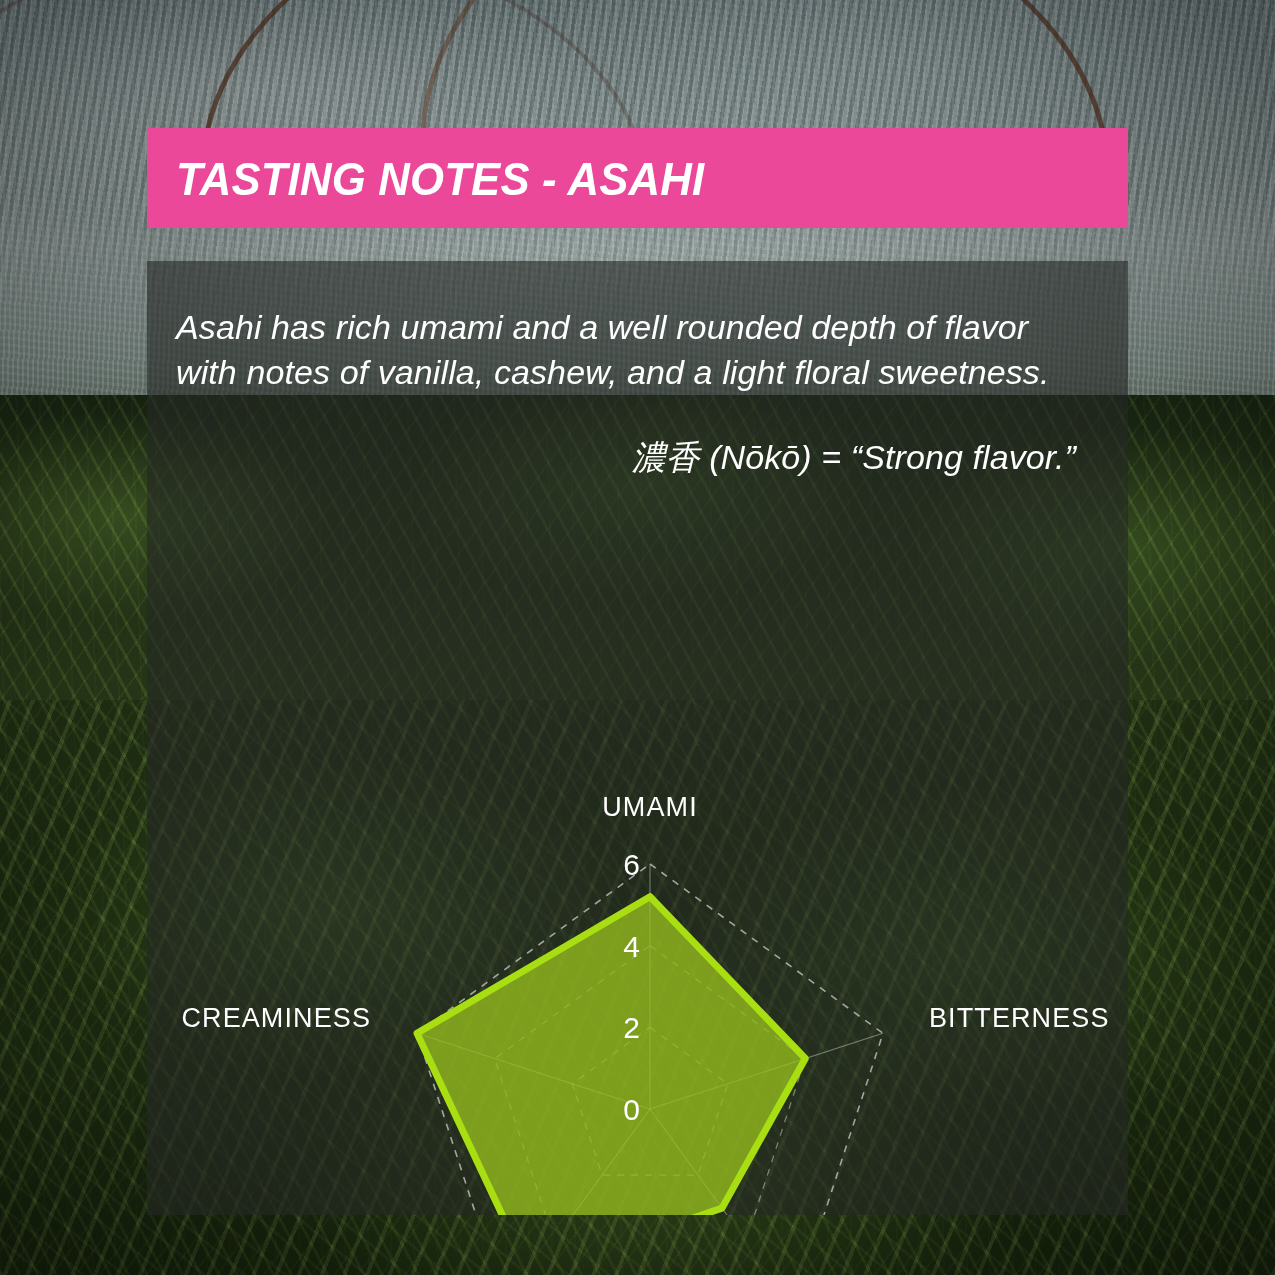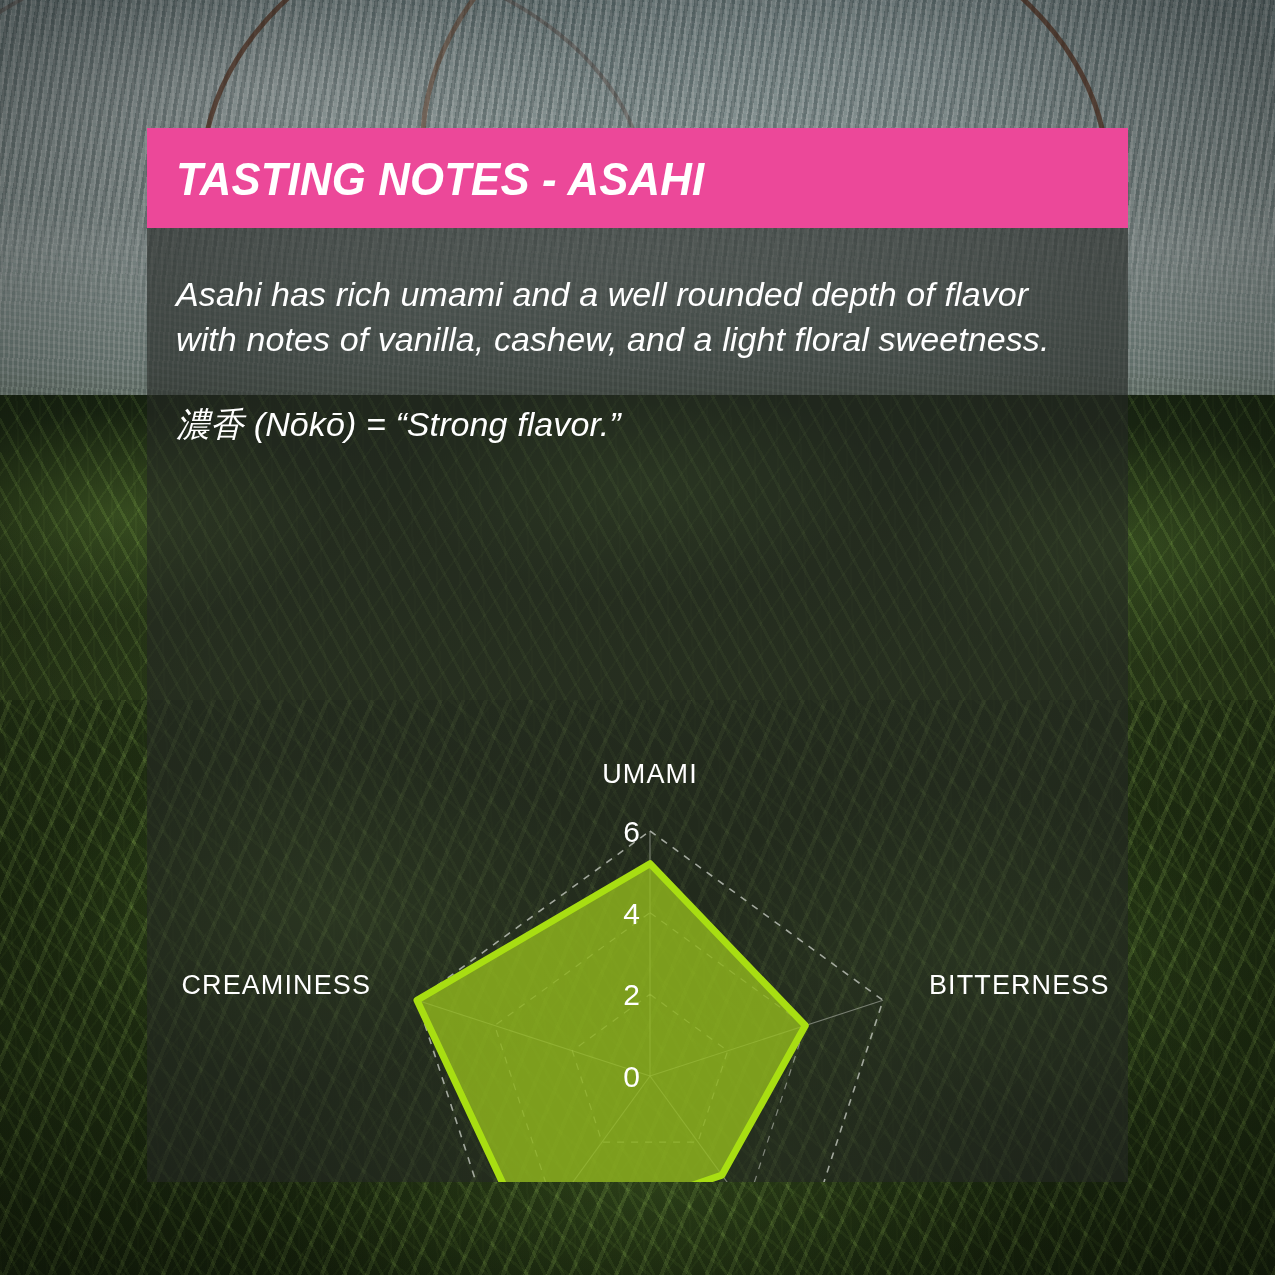--- a/index.html
+++ b/index.html
@@ -89,21 +89,21 @@
   }
   .card-body{
     width:981px;height:954px;box-sizing:border-box;
     background:rgba(36,40,36,.60);
     padding:44px 0 0 29px;position:relative;
   }
   .body-text{
     color:#ffffff;font-size:34px;font-style:italic;line-height:1.33;
     max-width:900px;letter-spacing:.1px;
   }
-  .body-text .p2{margin-top:40px;}
+  .body-text .p2{margin-top:40px;text-align:right;}
 
   
   .chart-wrap{position:absolute;left:-147px;top:268px;width:1275px;height:686px;}
   .chart-svg{display:block;}
   .ax-label{fill:#ffffff;font-size:27px;font-family:"Liberation Sans",sans-serif;letter-spacing:1.1px;}
   .tick-label{fill:#ffffff;font-size:30px;font-family:"Liberation Sans",sans-serif;}
 </style>
 </head>
 <body>
 
@@ -130,21 +130,21 @@
     <div class="blades2"></div>
     <div class="vignette"></div>
   </div>
 
   <div class="card">
 
     <div class="card-header" style="background: #ec4899;">
       <div class="card-title">TASTING NOTES - ASAHI</div>
     </div>
 
-    <div class="card-body" style="background: rgba(36, 40, 36, 0.6);">
+    <div class="card-body" style="background: rgba(36, 40, 36, 0.6); margin-top: 33px;">
       <div class="body-text">
         <div class="p1">Asahi has rich umami and a well rounded depth of flavor with notes of vanilla, cashew, and a light floral sweetness.</div>
         <div class="p2">濃香 (Nōkō) = “Strong flavor.”</div>
       </div>
 
       <div class="chart-wrap">
         <svg class="chart-svg" width="1275" height="686" viewBox="0 0 1275 686">
           <g id="radar-grid">
               <polygon points="650.0,498.3 727.7,554.8 698.0,646.1 602.0,646.1 572.3,554.8" fill="none" stroke="#B9BDB4" stroke-width="1.2" stroke-dasharray="7 7" opacity="0.62"></polygon>
               <polygon points="650.0,416.7 805.3,529.5 746.0,712.1 554.0,712.1 494.7,529.5" fill="none" stroke="#B9BDB4" stroke-width="1.2" stroke-dasharray="7 7" opacity="0.62"></polygon>

